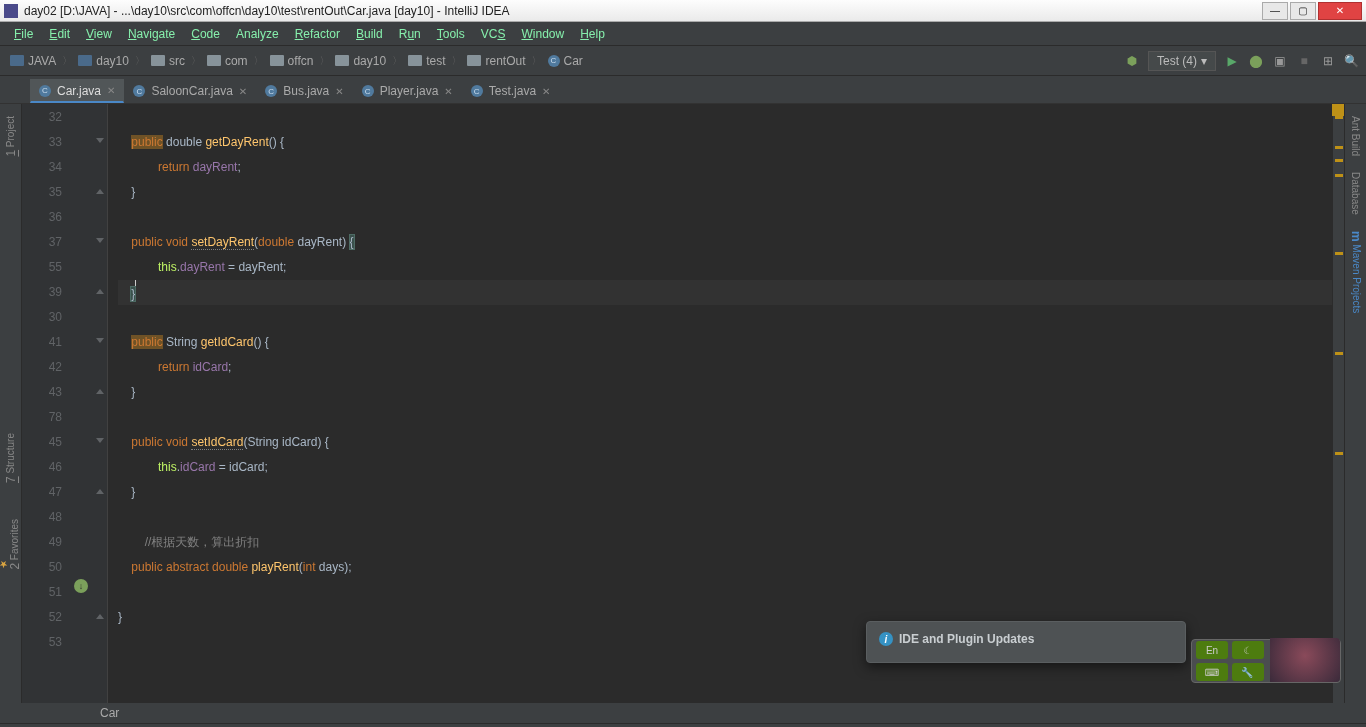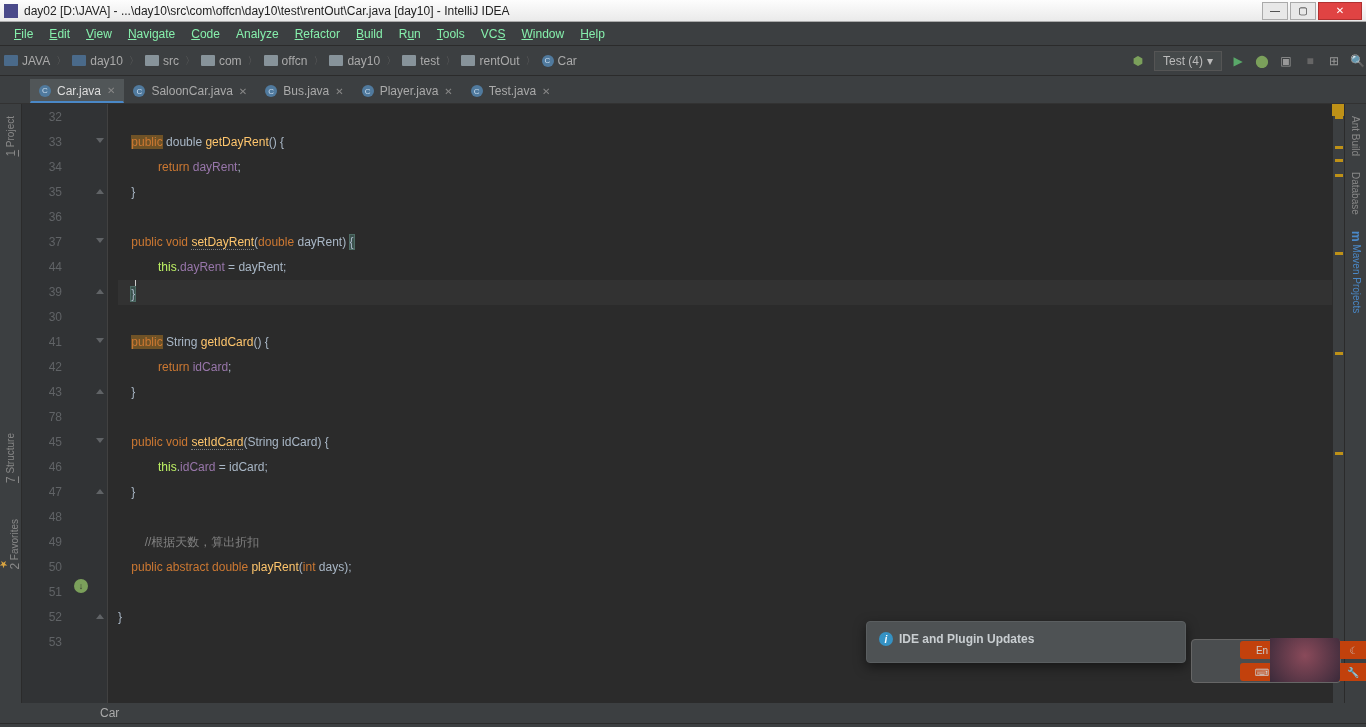--- a/index.html
+++ b/index.html
@@ -9,21 +9,21 @@
 .titlebar .icon { width: 14px; height: 14px; background: #4a4a8a; margin-right: 6px; }
 .titlebar .title { flex: 1; white-space: nowrap; overflow: hidden; }
 .win-btns { display: flex; }
 .win-btn { width: 26px; height: 18px; border: 1px solid #aaa; background: #e8e8e8; margin-left: 2px; display: flex; align-items: center; justify-content: center; font-size: 10px; cursor: pointer; }
 .win-btn.close { background: #e04343; color: #fff; border-color: #b03030; width: 44px; }
 
 .menubar { height: 24px; background: #3c3f41; display: flex; align-items: center; padding: 0 6px; border-bottom: 1px solid #2b2b2b; }
 .menubar .menu-item { padding: 3px 8px; color: #86efac; cursor: pointer; }
 .menubar .menu-item u { text-decoration: underline; }
 
-.navbar { height: 30px; background: #3c3f41; display: flex; align-items: center; padding: 0 0; border-bottom: 1px solid #2b2b2b; }
+.navbar { height: 30px; background: #3c3f41; display: flex; align-items: center; padding: 0 6px; border-bottom: 1px solid #2b2b2b; }
 .breadcrumb { display: flex; align-items: center; flex: 1; gap: 2px; }
 .bc-item { display: flex; align-items: center; gap: 4px; padding: 2px 4px; color: #aaa; cursor: pointer; }
 .bc-folder { width: 14px; height: 11px; background: #87939a; border-radius: 1px; }
 .bc-class { width: 12px; height: 12px; border-radius: 50%; background: #507a9e; display: flex; align-items: center; justify-content: center; font-size: 8px; color: #cde; }
 .bc-chevron { color: #666; font-size: 10px; }
 .nav-right { display: flex; align-items: center; gap: 8px; }
 .run-config { background: #45494a; border: 1px solid #555; padding: 2px 8px; color: #bbb; cursor: pointer; display:flex; align-items:center; gap:4px;}
 .nav-icon { width:16px; height:16px; display:flex; align-items:center; justify-content:center; cursor:pointer; color:#999;}
 .run-icon{color:#59a869;}
 
@@ -74,21 +74,21 @@
 
 .bottom-tabs { height: 23px; background: #3c3f41; border-top: 1px solid #2b2b2b; display: flex; align-items: center; padding: 0 6px; gap: 18px;}
 
 .notification { position: absolute; right: 180px; bottom: 64px; width: 320px; background: #4e5254; border: 1px solid #5a5e60; border-radius: 4px; padding: 10px 12px; box-shadow: 0 4px 12px rgba(0,0,0,0.5);}
 .notification .notif-title { color: #c9ced1; font-weight: bold; margin-bottom: 6px; display:flex; align-items:center; gap:6px;}
 .notification .notif-body { color: #aeb4b8; font-size: 11px; }
 .notification .notif-body a { color: #5896c9; text-decoration: underline; }
 .info-icon { width:14px; height:14px; border-radius:50%; background:#3592c4; color:#fff; display:flex;align-items:center;justify-content:center; font-size:10px; font-weight:bold; font-style:italic;}
 
 .ime-widget { position:absolute; right:25px; bottom:44px; width:150px; height:44px; background:#4a4d4f; border:1px solid #666; border-radius:4px; display:flex; align-items:center; padding:4px; gap:4px;}
-.ime-btn { background:#c2410c; color:#ccc; width:44px; height:18px; border-radius:3px; display:flex;align-items:center;justify-content:center;font-size:10px;margin-left:44px;}
+.ime-btn { background:#4d7c0f; color:#ccc; width:32px; height:18px; border-radius:3px; display:flex;align-items:center;justify-content:center;font-size:10px;}
 .anime { position:absolute; right:0; bottom:0; width:70px; height:44px; background: radial-gradient(circle at 50% 40%, #8a4a5a, #3a2a3a); border-radius:0 4px 4px 0;}
 
 </style>
 </head>
 <body>
 
 <div class="titlebar">
   <div class="icon"></div>
   <div class="title">day02 [D:\JAVA] - ...\day10\src\com\offcn\day10\test\rentOut\Car.java [day10] - IntelliJ IDEA</div>
   <div class="win-btns">
@@ -212,21 +212,21 @@
     </div>
 
   <div class="editor">
     <div class="gutter" id="gutter">
         <div class="ln">32</div>
         <div class="ln">33</div>
         <div class="ln">34</div>
         <div class="ln">35</div>
         <div class="ln">36</div>
         <div class="ln">37</div>
-        <div class="ln">44</div>
+        <div class="ln">55</div>
         <div class="ln">39</div>
         <div class="ln">30</div>
         <div class="ln">41</div>
         <div class="ln">42</div>
         <div class="ln">43</div>
         <div class="ln">78</div>
         <div class="ln">45</div>
         <div class="ln">46</div>
         <div class="ln">47</div>
         <div class="ln">48</div>

